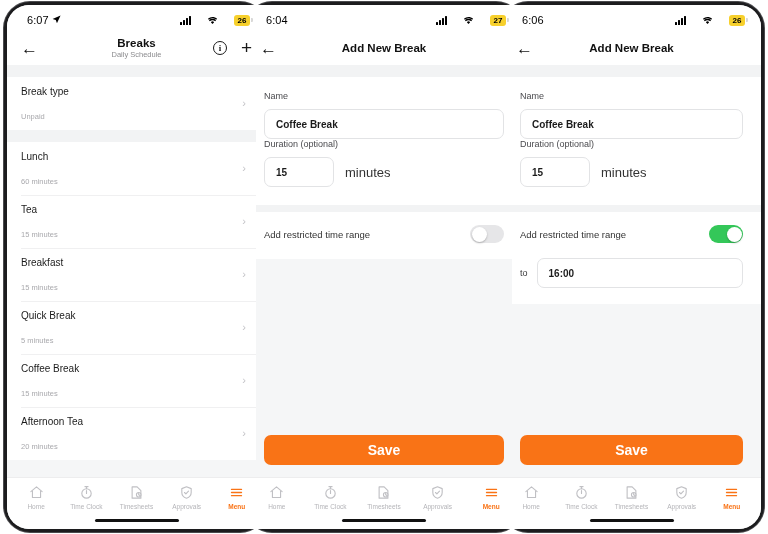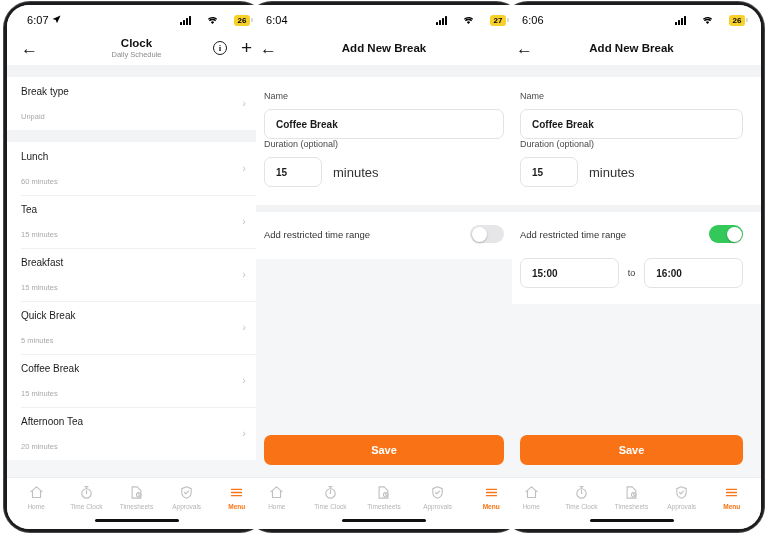--- a/index.html
+++ b/index.html
@@ -214,21 +214,21 @@
     border-radius: 7px;
     background: #fff;
     height: 30px;
     display: flex;
     align-items: center;
     padding: 0 11px;
     font-size: 10px;
     font-weight: bold;
     color: #1b1b1b;
   }
-  .input.short { width: 58px; }
+  .input.short { width: 70px; }
   .dur-row { display: flex; align-items: center; gap: 11px; }
   .dur-unit { font-size: 13px; color: #333; }
   .mt { }
 
   .toggle-card {
     background: #ffffff;
     padding: 13px 18px 16px 18px;
     flex: none;
   }
   .toggle-row {
@@ -269,21 +269,21 @@
   
   .save-wrap { background: #f5f6f7; padding: 0 18px 12px 18px; flex: none; }
   .save-btn {
     background: #f97316;
     color: #ffffff;
     border-radius: 7px;
     height: 30px;
     display: flex;
     align-items: center;
     justify-content: center;
-    font-size: 11px;
+    font-size: 14px;
     font-weight: bold;
   }
 
   
   .tabbar {
     background: #ffffff;
     border-top: 1px solid #ededee;
     display: flex;
     align-items: flex-start;
     justify-content: space-around;
@@ -354,21 +354,21 @@
                 <path d="M6 .6c1.9 0 3.7.7 5 2l-1 1.1A5.9 5.9 0 0 0 6 2.1 5.9 5.9 0 0 0 2 3.7L1 2.6A7.4 7.4 0 0 1 6 .6Z" fill="#000"></path>
               </svg>
           </span>
           <span class="batt">26</span>
         </div>
       </div>
 
       <div class="navbar">
         <div class="nav-back">←</div>
         <div class="nav-titlewrap">
-          <div class="nav-title">Clock</div>
+          <div class="nav-title">Breaks</div>
           <div class="nav-sub">Daily Schedule</div>
         </div>
         <div class="nav-actions">
           <div class="icon-info">i</div>
           <div class="icon-plus">+</div>
         </div>
       </div>
 
       <div class="body">
         <div class="gap"></div>
@@ -644,21 +644,20 @@
         <div class="gap sm"></div>
 
         <div class="toggle-card">
           <div class="toggle-row">
             <div class="toggle-label">Add restricted time range</div>
             <div class="switch on">
                 <span class="knob"></span>
               </div>
           </div>
           <div class="time-row">
-            <div class="input">15:00</div>
             <div class="to-label">to</div>
             <div class="input">16:00</div>
           </div>
         </div>
 
         <div class="spacer"></div>
 
         <div class="save-wrap">
           <div class="save-btn">Save</div>
         </div>

